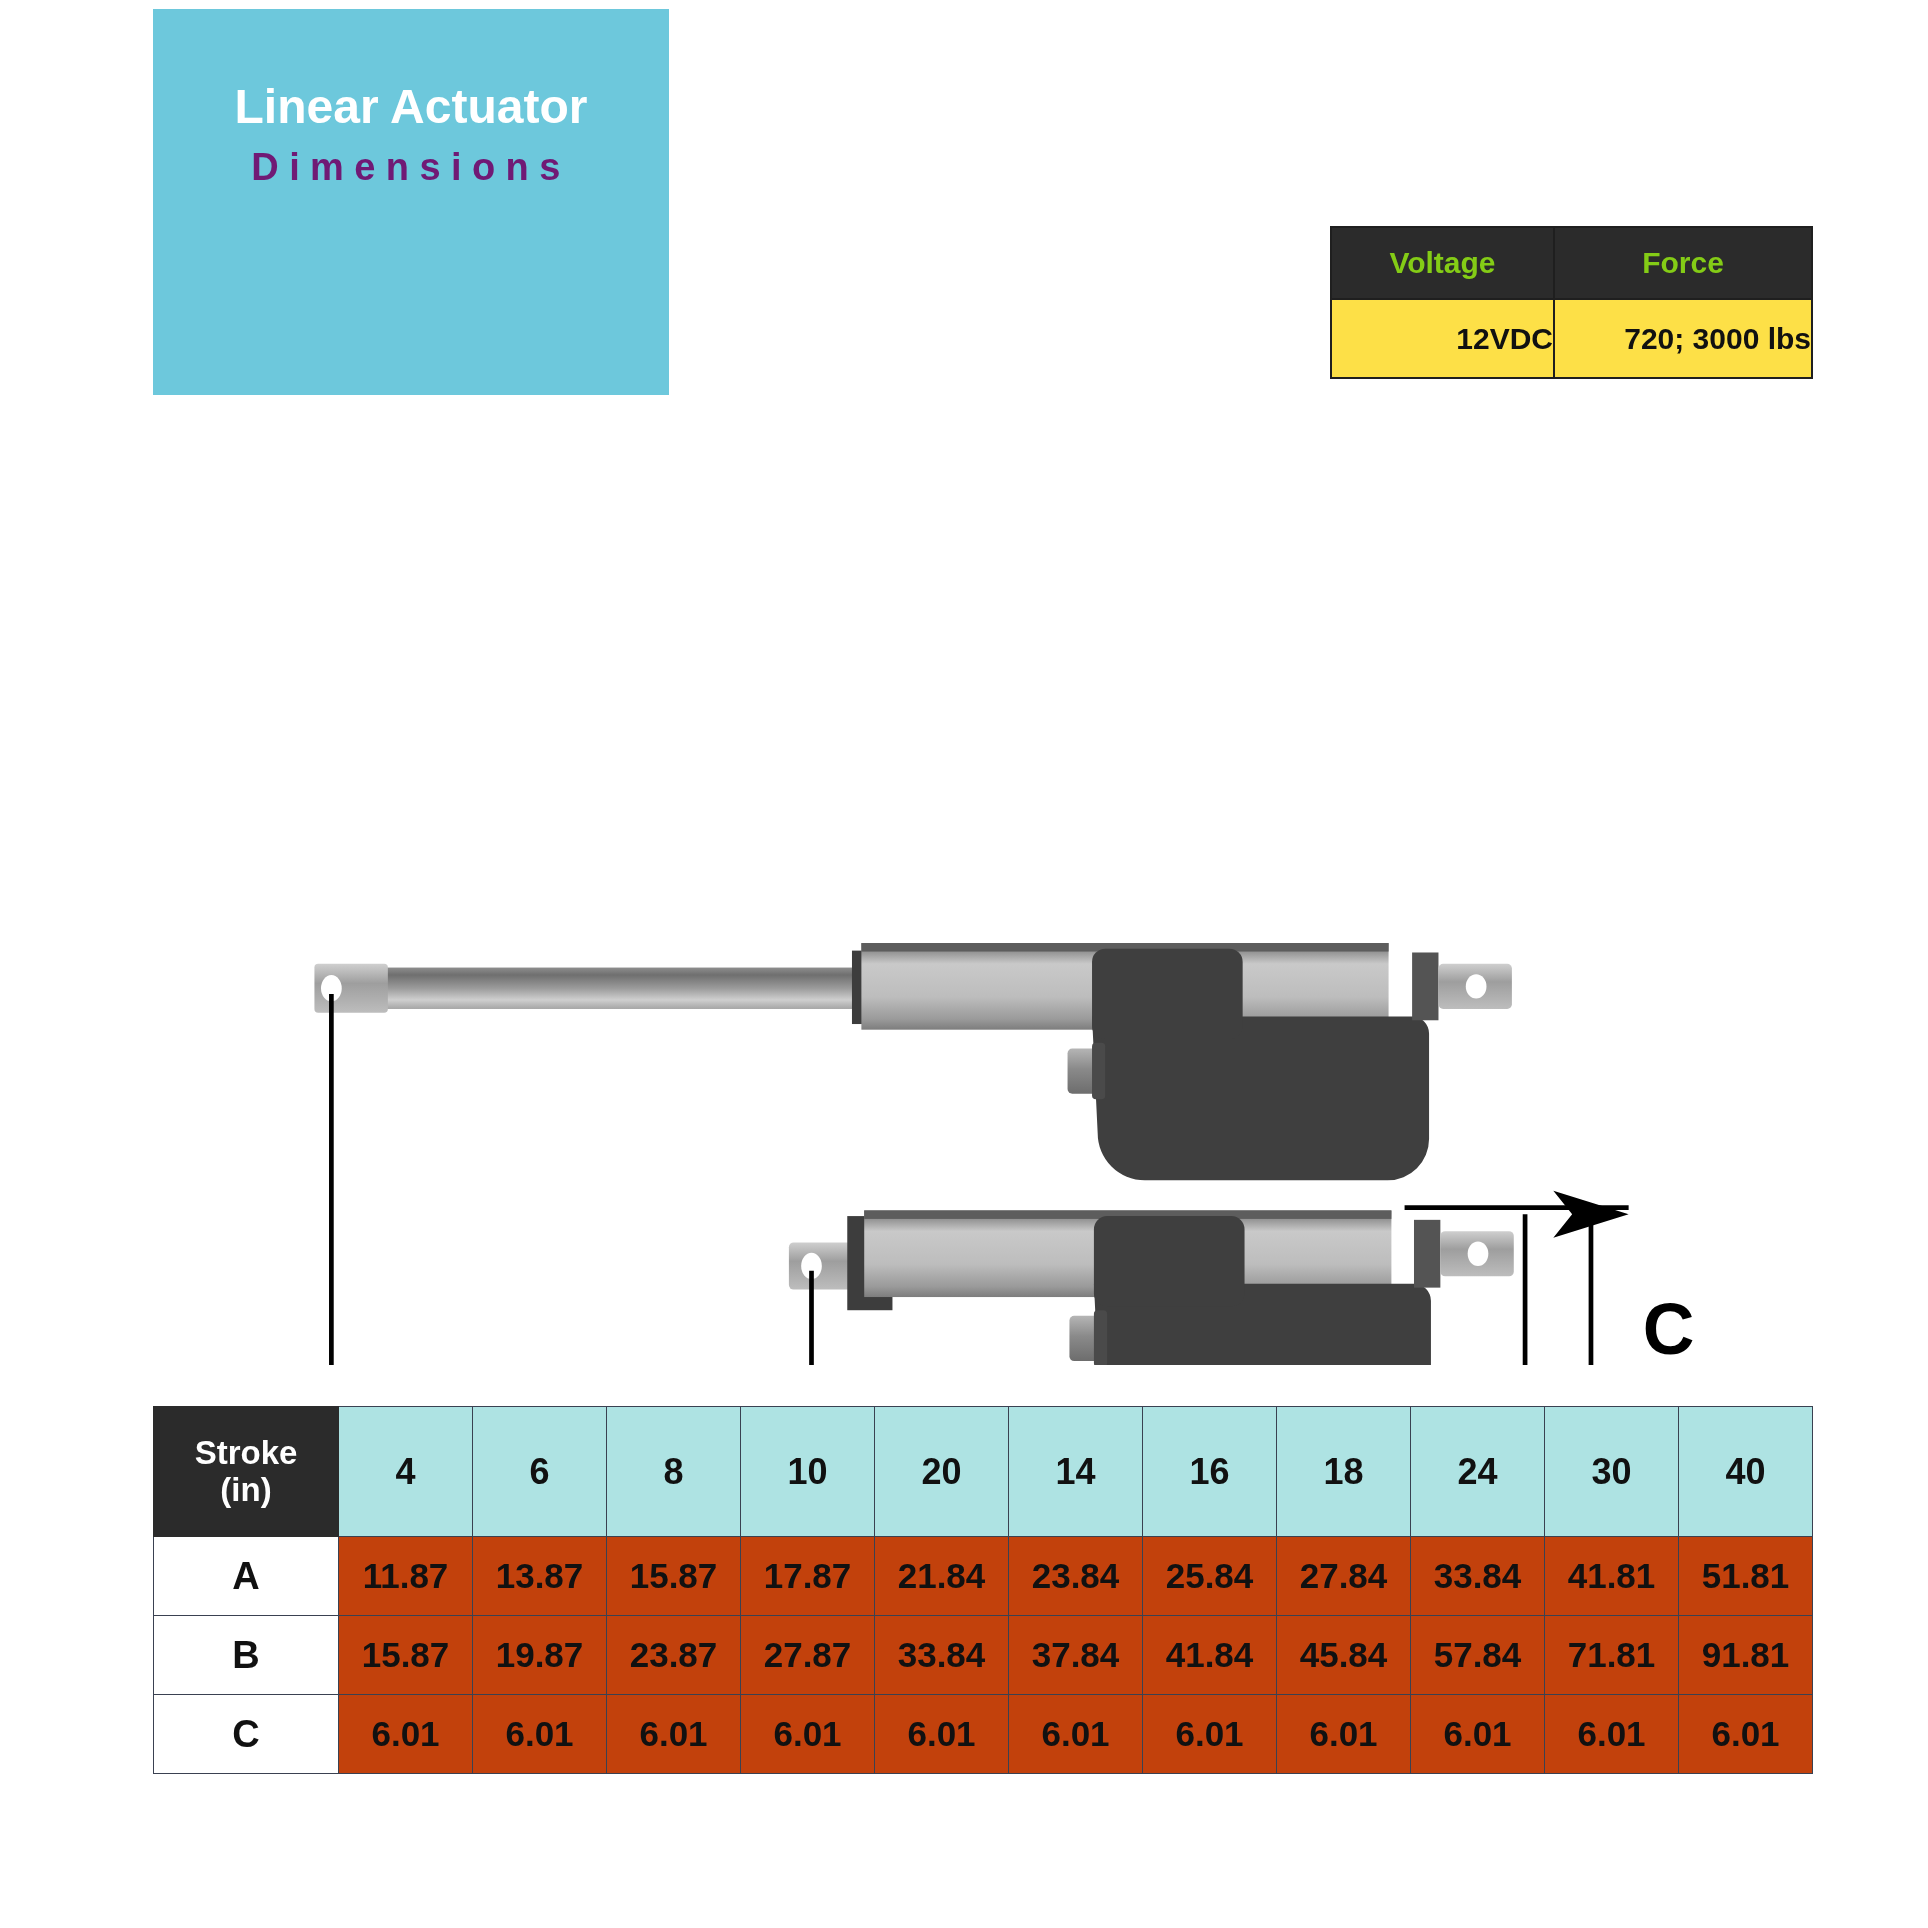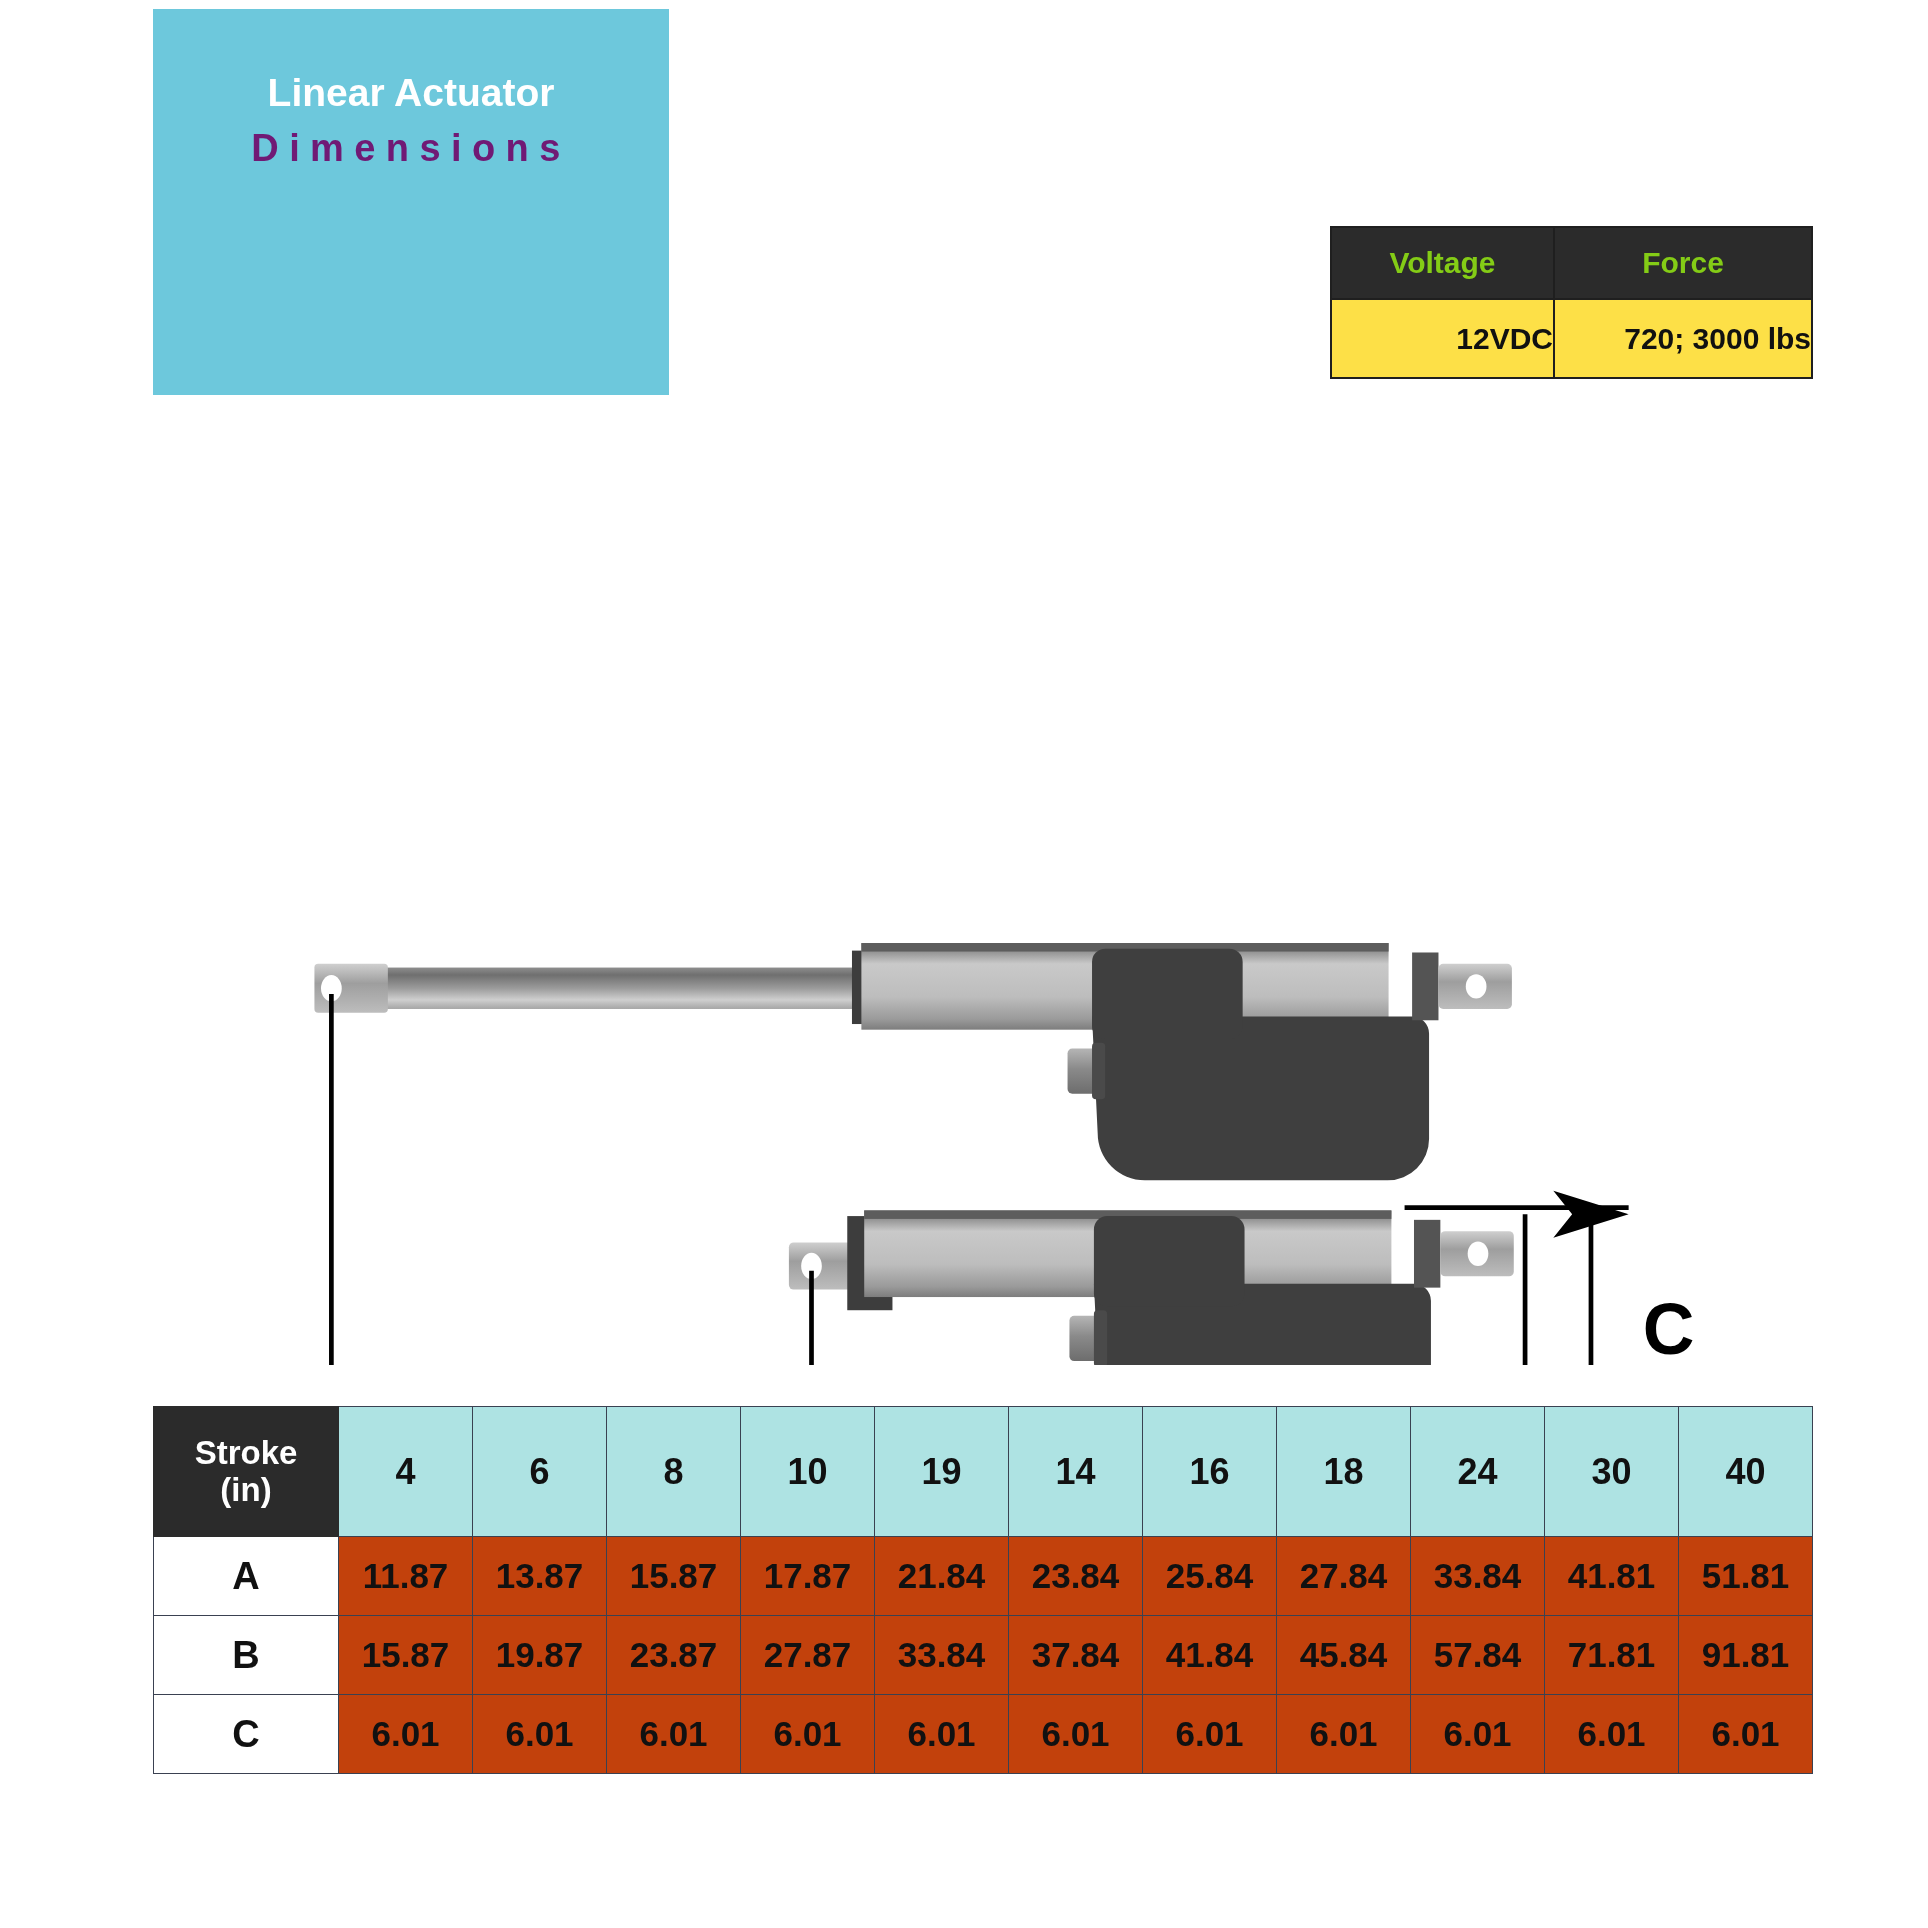--- a/index.html
+++ b/index.html
@@ -16,22 +16,22 @@
     position:absolute;left:153px;top:9.4px;width:516px;height:386px;
     background:var(--teal,#6DC8DC);
     display:flex;flex-direction:column;align-items:center;
     box-sizing:border-box;padding-top:58px;
   }
   .badge-model{
     font-size:121px;font-weight:bold;color:#2e2b28;line-height:0.95;
     letter-spacing:-0.9px;
   }
   .badge-sub{
-    font-size:39px;font-weight:bold;color:#ffffff;line-height:1.05;
-    margin-top:6px;
+    font-size:48px;font-weight:bold;color:#ffffff;line-height:1.05;
+    margin-top:15px;
   }
   .badge-kind{
     font-size:38px;font-weight:bold;color:#701a75;line-height:1.05;
     letter-spacing:10.4px;margin-top:15px;
   }
 
   
   .spec{
     position:absolute;left:1330px;top:226px;
     border-collapse:collapse;
@@ -233,21 +233,21 @@
       <thead>
         <tr>
           <th class="corner">
             <span>Stroke</span><br>
             <span>(in)</span>
           </th>
           <th class="stroke">4</th>
           <th class="stroke">6</th>
           <th class="stroke">8</th>
           <th class="stroke">10</th>
-          <th class="stroke">19</th>
+          <th class="stroke">20</th>
           <th class="stroke">14</th>
           <th class="stroke">16</th>
           <th class="stroke">18</th>
           <th class="stroke">24</th>
           <th class="stroke">30</th>
           <th class="stroke">40</th>
         </tr>
       </thead>
       <tbody>
         <tr>

